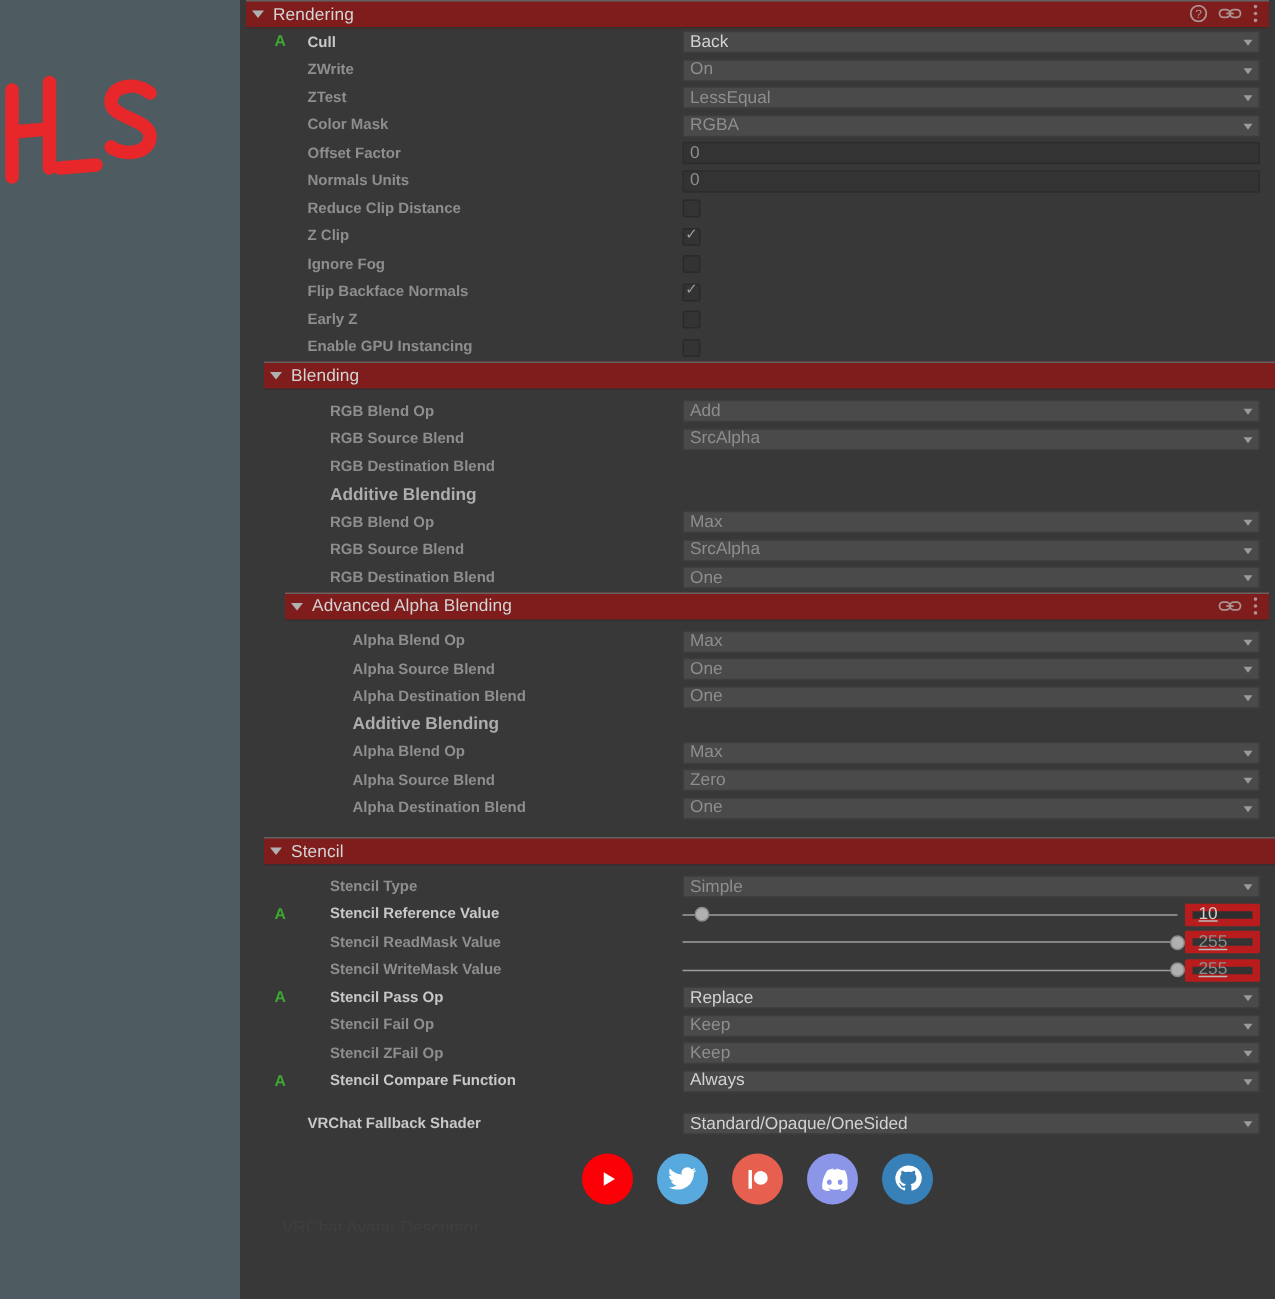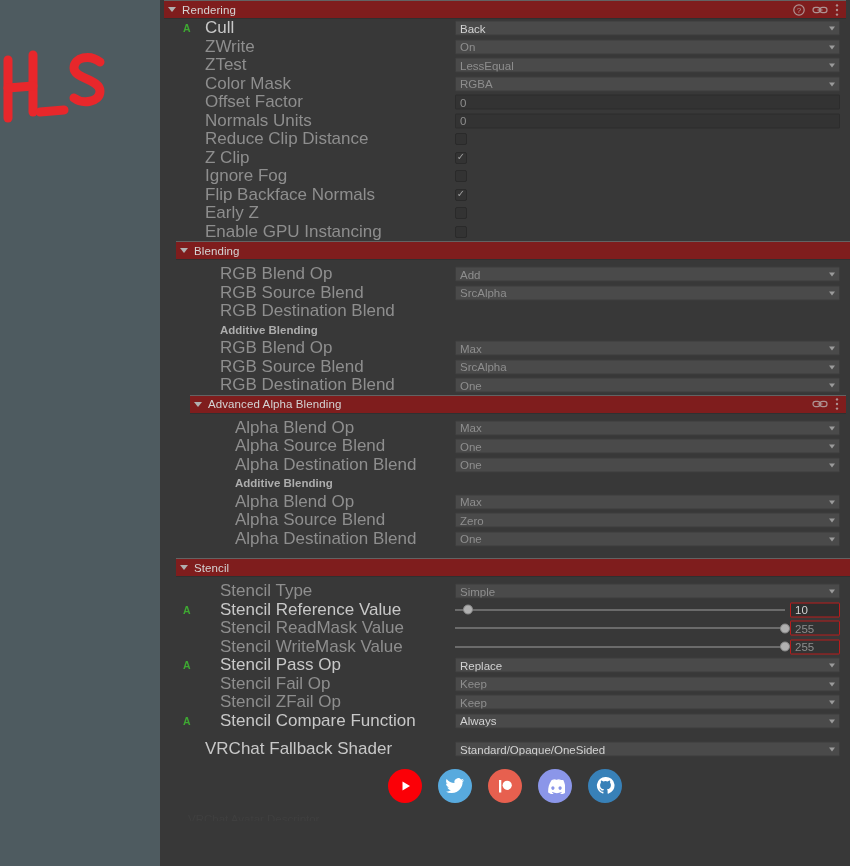--- a/index.html
+++ b/index.html
@@ -82,23 +82,24 @@
   .anim-flag {
     position: absolute; left: 23px; top: 50%;
     transform: translateY(-50%);
     color: #3ea832;
     font-size: 10.5px;
     font-weight: bold;
     line-height: 1;
   }
   .lbl {
     color: #8e8e8e;
-    font-size: 17px;
+    font-size: 10px;
     white-space: nowrap;
     flex: 0 0 auto;
+    font-weight: bold;
   }
   .lbl.on { color: #c8c8c8; }
   .lbl.ind1 { margin-left: 45px; }
   .lbl.ind2 { margin-left: 60px; }
   .lbl.ind3 { margin-left: 75px; }
 
   .subhdr {
     color: #adadad;
     font-weight: bold;
     font-size: 11.5px;
@@ -183,24 +184,25 @@
     width: 10px; height: 10px;
     border-radius: 50%;
     background: #b0b0b0;
     border: 1px solid #8a8a8a;
     transform: translateX(-50%);
   }
   .slider-num {
     margin-left: 5px;
     width: 50px; height: 15px;
     background: #333333;
-    border: 1px solid #b91c1c;
+    border: 5px solid #b91c1c;
     border-radius: 1px;
     display: flex; align-items: center;
     padding: 0 4px;
+    text-decoration: underline;
   }
   .slider-num span { color: #8e8e8e; font-size: 11.5px; }
   .slider-num.active { background: #2e2e2e; }
   .slider-num.active span { color: #d2d2d2; }
 
   .spacer { height: 10px; }
   .spacer-sm { height: 5px; }
 
   
   .rq-dd {

